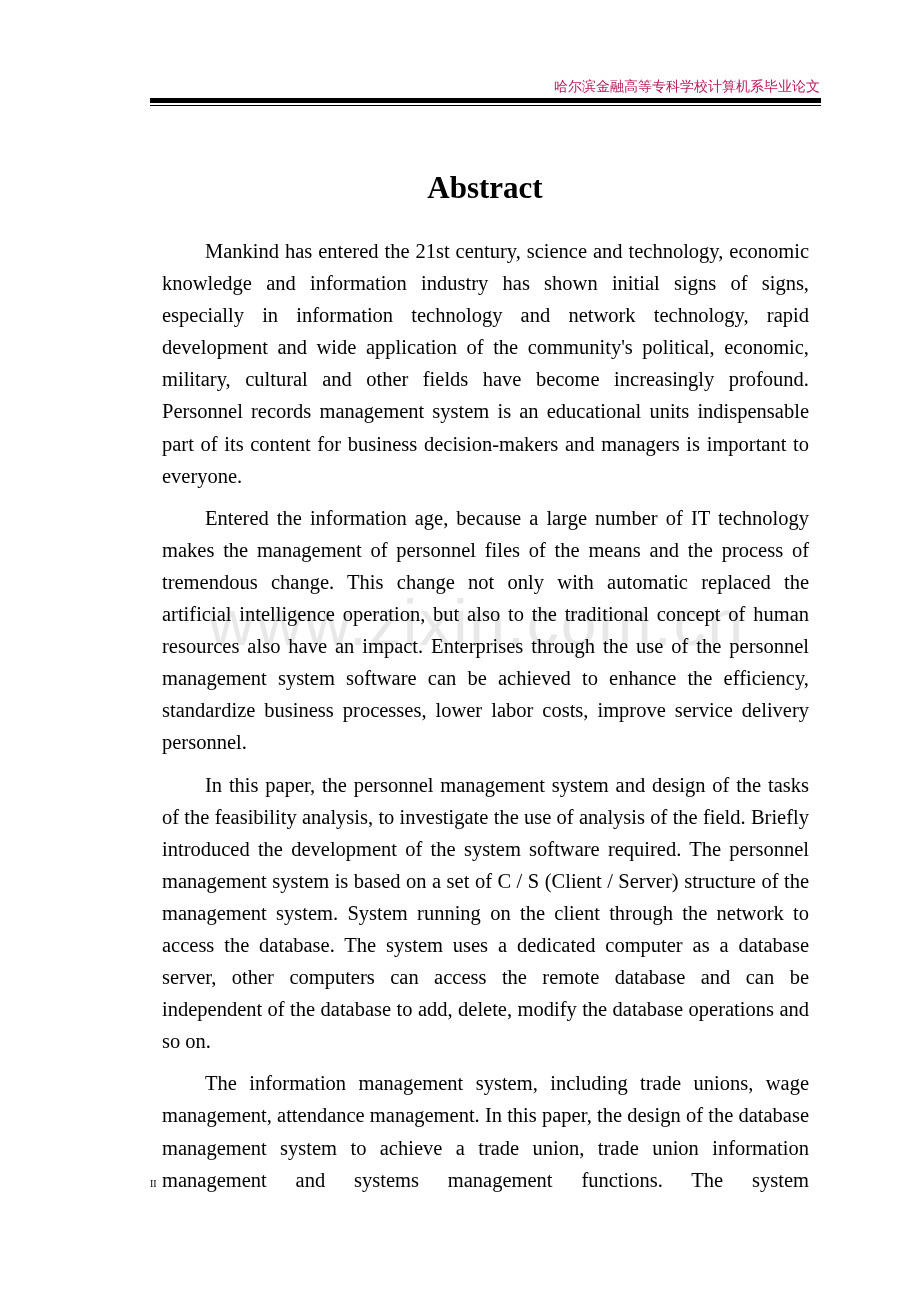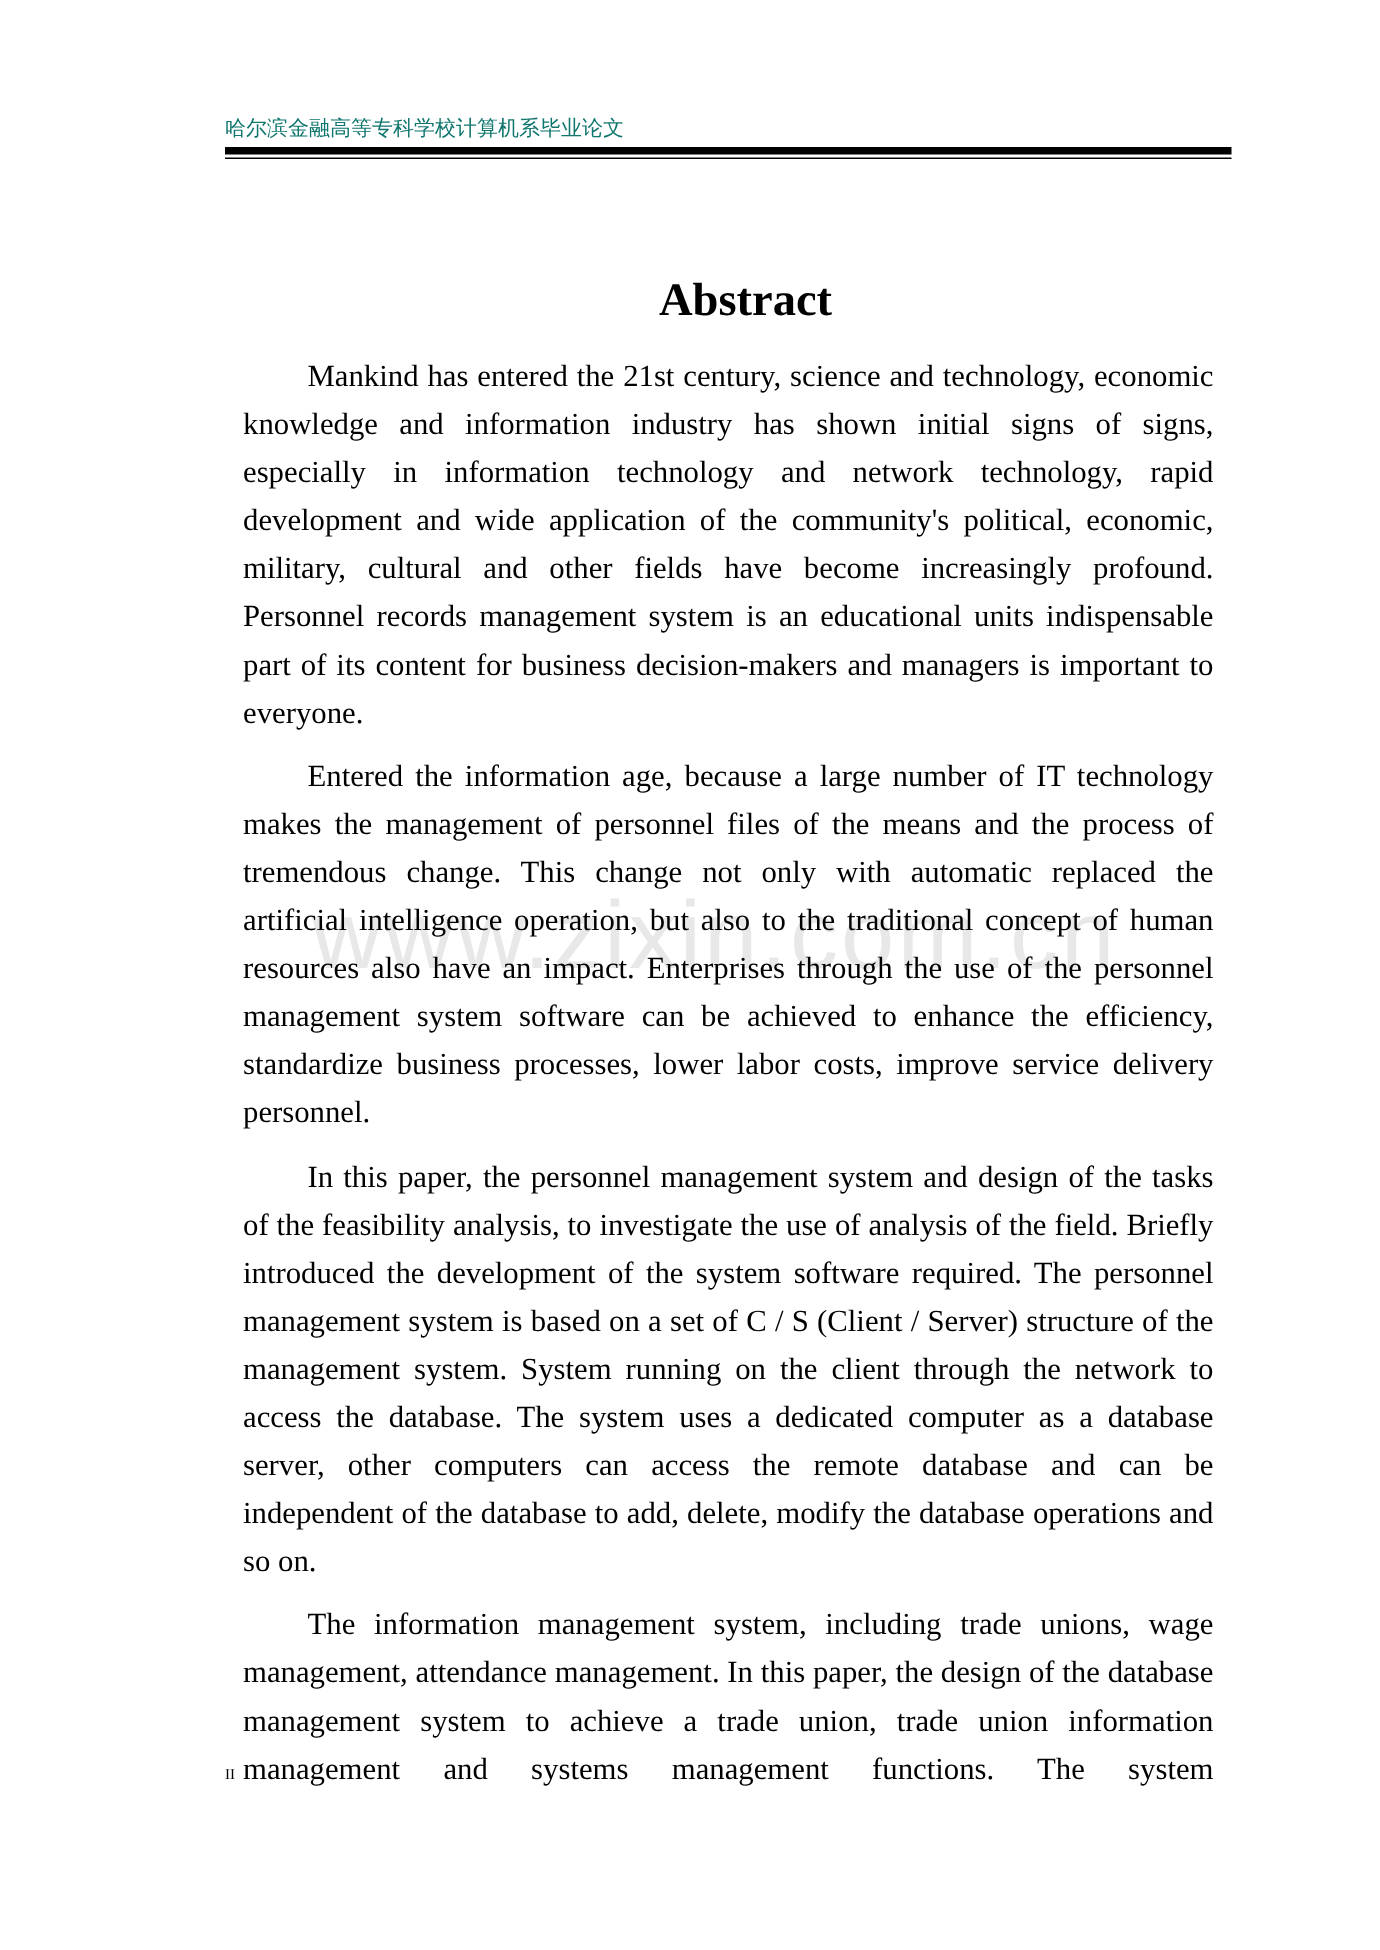--- a/index.html
+++ b/index.html
@@ -13,24 +13,24 @@
       position: relative;
       overflow: hidden;
       font-family: "Liberation Serif", "DejaVu Serif", serif;
       color: #000000;
     }
     .page-header {
       position: absolute;
       left: 150px;
       top: 76px;
       width: 670px;
-      text-align: left;
+      text-align: right;
       font-size: 14px;
       line-height: 20px;
-      color: #0f766e;
+      color: #be185d;
       font-family: "DejaVu Sans", "Liberation Sans", sans-serif;
       letter-spacing: 0px;
     }
     .header-rule-thick {
       position: absolute;
       left: 150px;
       top: 98px;
       width: 671px;
       height: 5px;
       background: #000000;
@@ -58,21 +58,21 @@
     }
     .title {
       position: absolute;
       left: 150px;
       top: 168px;
       width: 670px;
       text-align: center;
       font-weight: bold;
       font-size: 31px;
       line-height: 40px;
-      margin: 12px;
+      margin: 0;
       z-index: 1;
     }
     .body-text {
       position: absolute;
       left: 152px;
       top: 225px;
       width: 667px;
       z-index: 1;
     }
     .body-text p {

